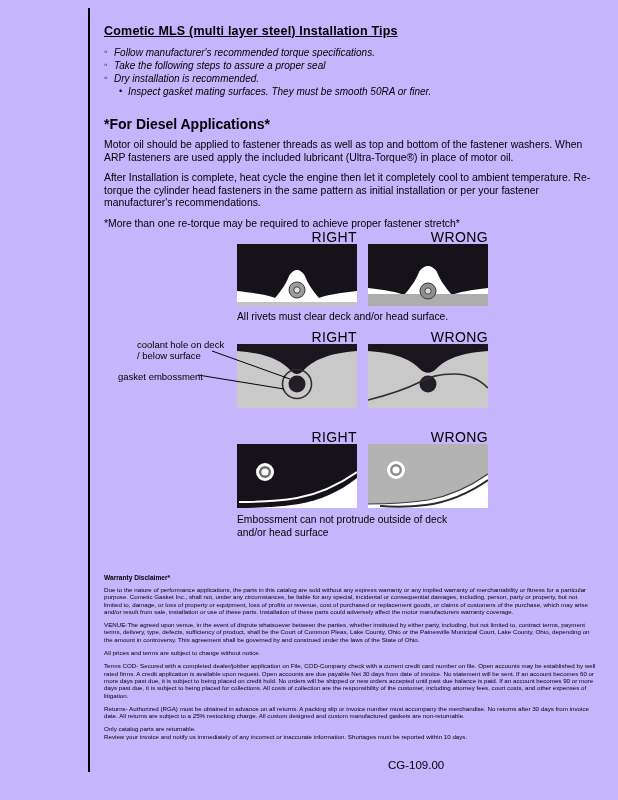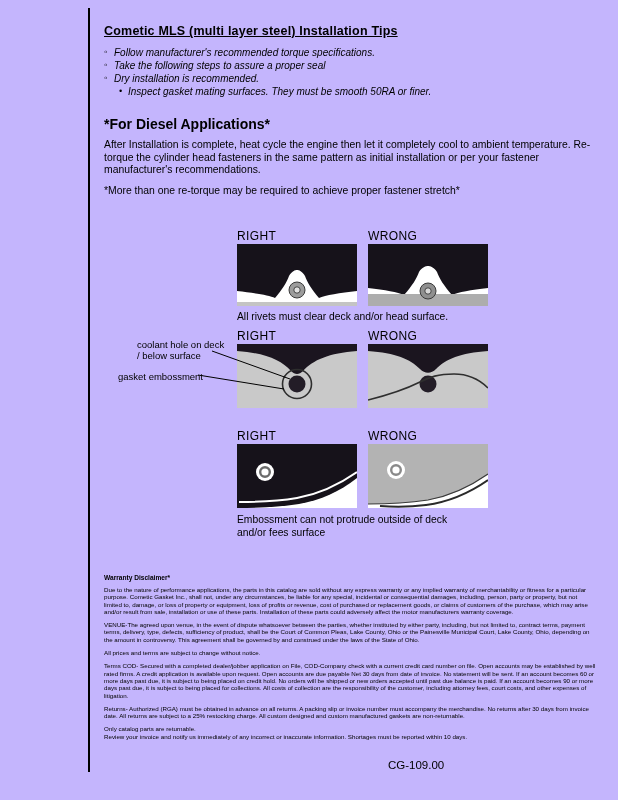--- a/index.html
+++ b/index.html
@@ -21,21 +21,21 @@
   .subtip { margin-left:14px; }
   .subtip::before { content:"•"; position:absolute; left:1px; top:0; font-size:9px; }
 
   .diesel { position:absolute; left:104px; top:116px; width:500px; }
   .diesel h2 { font-size:14px; font-weight:bold; margin-bottom:7px; }
   .diesel p { font-size:10.4px; line-height:12.6px; margin-bottom:8px; width:497px; }
   .diesel .note { margin-bottom:8px; }
 
   .dia-block { position:absolute; left:237px; width:251px; }
   .dia-labels { display:flex; gap:11px; height:15px; }
-  .dia-labels span { width:120px; text-align:left; font-size:12px; letter-spacing:.4px; }
+  .dia-labels span { width:120px; text-align:right; font-size:14px; letter-spacing:.4px; }
   .dia-imgs { display:flex; gap:11px; }
   .dia-imgs svg { display:block; }
   .dia-caption { margin-top:5px; font-size:10.3px; }
   .cap-narrow { width:240px; line-height:13px; }
 
   .anno { position:absolute; font-size:9.5px; line-height:10.5px; }
   .anno-coolant { left:137px; top:340px; width:88px; }
   .anno-emboss { left:118px; top:372px; white-space:nowrap; }
   .leader { position:absolute; left:196px; top:345px; }
 
@@ -56,20 +56,21 @@
 
   <ul class="tips">
     <li class="tip">Follow manufacturer's recommended torque specifications.</li>
     <li class="tip">Take the following steps to assure a proper seal</li>
     <li class="tip">Dry installation is recommended.</li>
     <li class="subtip">Inspect gasket mating surfaces.  They must be smooth 50RA or finer.</li>
   </ul>
 
   <div class="diesel">
     <h2>*For Diesel Applications*</h2>
+    <p>Motor oil should be applied to fastener threads as well as top and bottom of the fastener washers. When ARP fasteners are used apply the included lubricant (Ultra-Torque®) in place of motor oil.</p>
     <p>After Installation is complete, heat cycle the engine then let it completely cool to ambient temperature. Re-torque the cylinder head fasteners in the same pattern as initial installation or per your fastener manufacturer's recommendations.</p>
     <p class="note">*More than one re-torque may be required to achieve proper fastener stretch*</p>
   </div>
 
   <div class="dia-block" style="top:229px">
     <div class="dia-labels">
       <span>RIGHT</span>
       <span>WRONG</span>
     </div>
     <div class="dia-imgs">
@@ -134,21 +135,21 @@
       </svg>
       <svg width="120" height="64" viewBox="0 0 120 64">
         <rect width="120" height="64" fill="#ffffff"></rect>
         <path d="M0,0 H120 V30 C100,44 82,52 60,56 C40,59 22,60 0,60 Z" fill="#b3b3b3"></path>
         <path d="M120,30 C100,44 82,52 60,56 C40,59 22,60 0,60" fill="none" stroke="#3a3a3a" stroke-width="1.2"></path>
         <path d="M120,36 C100,50 80,58 58,61 C42,63 26,63 12,62" fill="none" stroke="#2a2a2a" stroke-width="2"></path>
         <circle cx="28" cy="26" r="9" fill="#ffffff"></circle>
         <circle cx="28" cy="26" r="4.8" fill="none" stroke="#8a8a8a" stroke-width="2.4"></circle>
       </svg>
     </div>
-    <div class="dia-caption cap-narrow">Embossment can not protrude outside of deck and/or fees surface</div>
+    <div class="dia-caption cap-narrow">Embossment can not protrude outside of deck and/or head surface</div>
   </div>
 
   <div class="warranty">
     <h3>Warranty Disclaimer*</h3>
     <p>Due to the nature of performance applications, the parts in this catalog are sold without any express warranty or any implied warranty of merchantability or fitness for a particular purpose.  Cometic Gasket Inc., shall not, under any circumstances, be liable for any special, incidental or consequential damages, including, person, party or property, but not limited to, damage, or loss of property or equipment, loss of profits or revenue, cost of purchased or replacement goods, or claims of customers of the purchase, which may arise and/or result from sale, installation or use of these parts.  Installation of these parts could adversely affect the motor manufacturers warranty coverage.</p>
     <p>VENUE-The agreed upon venue, in the event of dispute whatsoever between the parties, whether instituted by either party, including, but not limited to, contract terms, payment terms, delivery, type, defects, sufficiency of product, shall be the Court of Common Pleas, Lake County, Ohio or the Painesville Municipal Court, Lake County, Ohio, depending on the amount in controversy.  This agreement shall be governed by and construed under the laws of the State of Ohio.</p>
     <p>All prices and terms are subject to change without notice.</p>
     <p>Terms COD- Secured with a completed dealer/jobber application on File, COD-Company check with a current credit card number on file.  Open accounts may be established by well rated firms.  A credit application is available upon request.  Open accounts are due payable Net 30 days from date of invoice.  No statement will be sent.  If an account becomes 60 or more days past due, it is subject to being placed on credit hold.  No orders will be shipped or new orders accepted until past due balance is paid.  If an account becomes 90 or more days past due, it is subject to being placed for collections.  All costs of collection are the responsibility of the customer, including attorney fees, court costs, and other expenses of litigation.</p>
     <p>Returns- Authorized (RGA) must be obtained in advance on all returns.  A packing slip or invoice number must accompany the merchandise.  No returns after 30 days from invoice date.  All returns are subject to a 25% restocking charge.  All custom designed and custom manufactured gaskets are non-returnable.</p>
     <p class="tight">Only catalog parts are returnable.</p>

